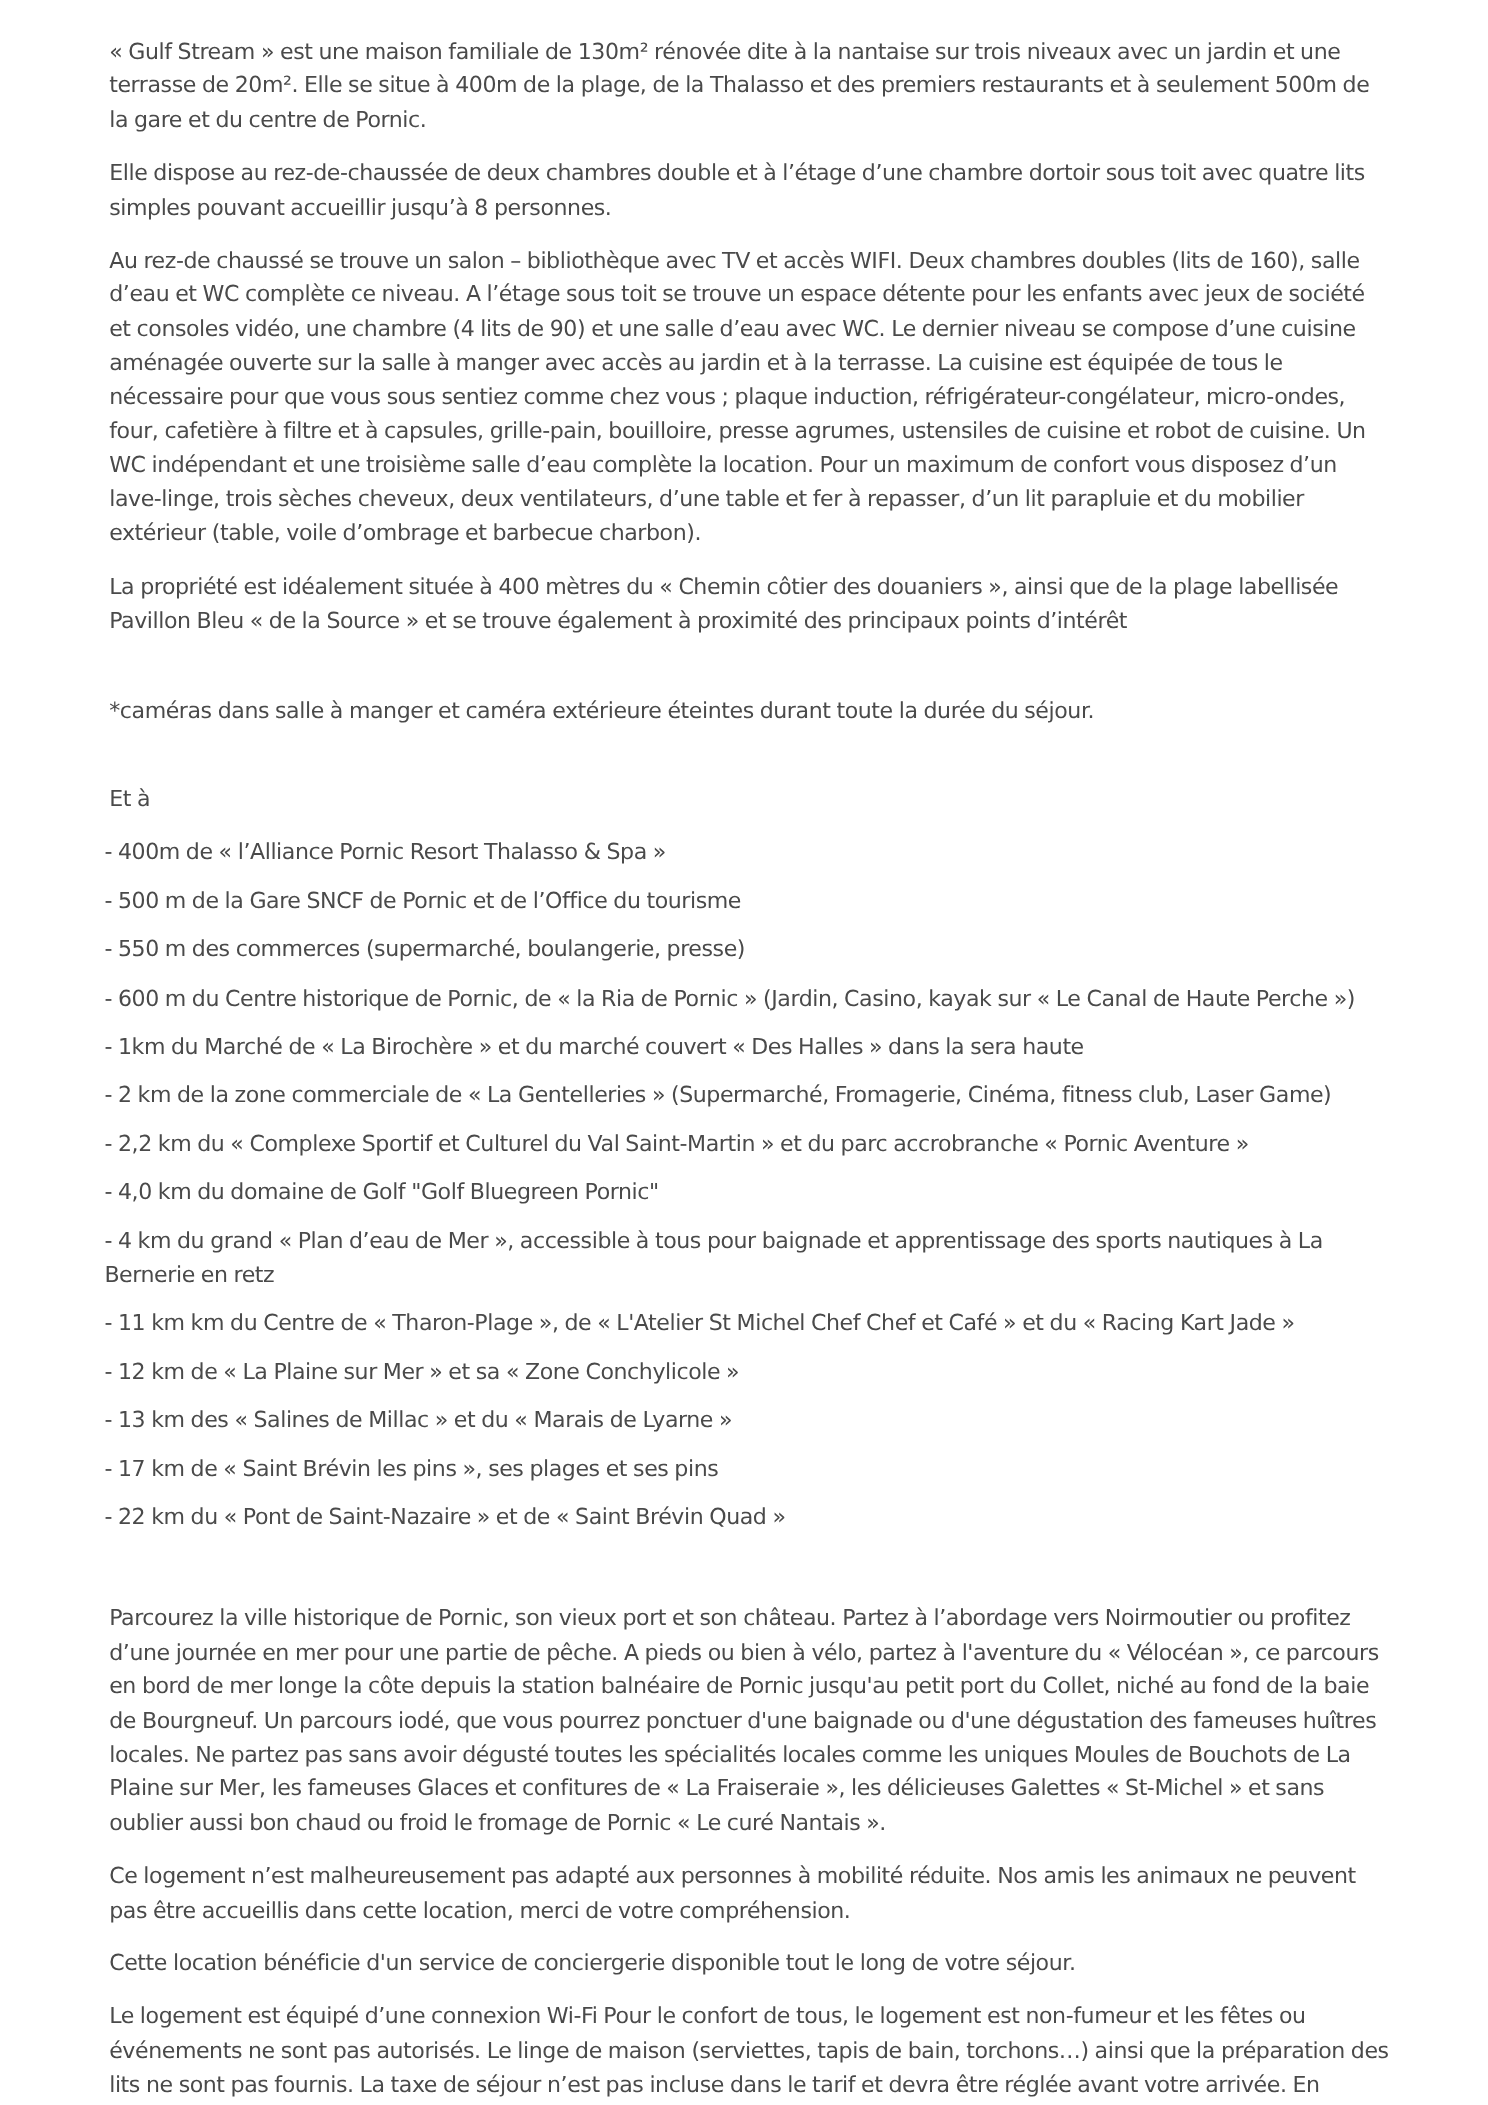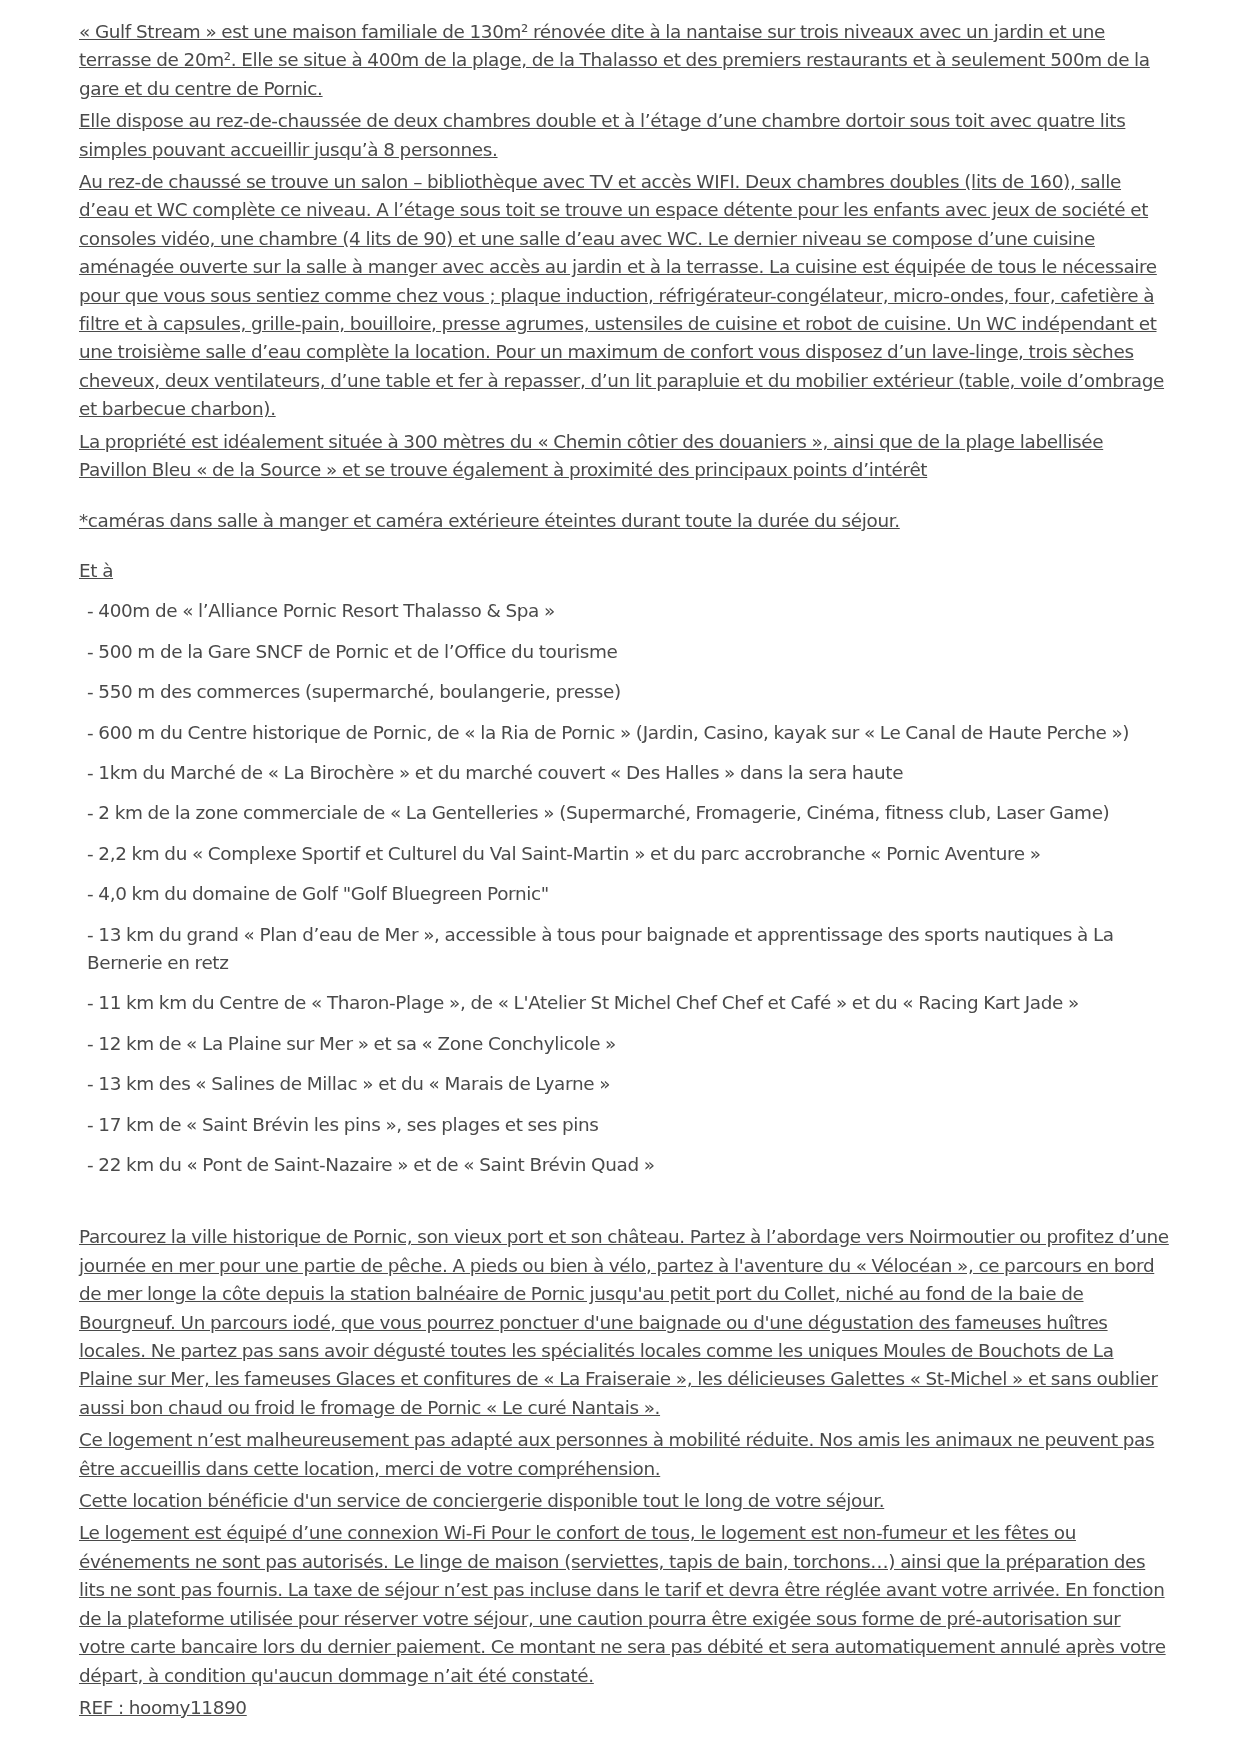--- a/index.html
+++ b/index.html
@@ -9,48 +9,48 @@
     left: 75px;
     top: 14px;
     width: 1100px;
     font-family: "DejaVu Sans", "Liberation Sans", sans-serif;
     font-size: 18.4px;
     line-height: 28.4px;
     color: #4a4a4a;
     letter-spacing: -0.35px;
     word-spacing: -0.5px;
   }
-  .doc p { margin: 4px; text-decoration: underline; }
+  .doc p { margin: 16px; }
   .gap-md { height: 14px; }
   .gap-lg { height: 28px; }
   .loc-list { margin: 0; padding: 0; list-style: none; }
   .loc-list li { margin: 12px; padding: 0; }
 </style>
 </head>
 <body>
 
 <div class="doc">
   <p>« Gulf Stream » est une maison familiale de 130m² rénovée dite à la nantaise sur trois niveaux avec un jardin et une terrasse de 20m². Elle se situe à 400m de la plage, de la Thalasso et des premiers restaurants et à seulement 500m de la gare et du centre de Pornic.</p>
   <p>Elle dispose au rez-de-chaussée de deux chambres double et à l’étage d’une chambre dortoir sous toit avec quatre lits simples pouvant accueillir jusqu’à 8 personnes.</p>
   <p>Au rez-de chaussé se trouve un salon – bibliothèque avec TV et accès WIFI. Deux chambres doubles (lits de 160), salle d’eau et WC complète ce niveau. A l’étage sous toit se trouve un espace détente pour les enfants avec jeux de société et consoles vidéo, une chambre (4 lits de 90) et une salle d’eau avec WC. Le dernier niveau se compose d’une cuisine aménagée ouverte sur la salle à manger avec accès au jardin et à la terrasse. La cuisine est équipée de tous le nécessaire pour que vous sous sentiez comme chez vous ; plaque induction, réfrigérateur-congélateur, micro-ondes, four, cafetière à filtre et à capsules, grille-pain, bouilloire, presse agrumes, ustensiles de cuisine et robot de cuisine. Un WC indépendant et une troisième salle d’eau complète la location. Pour un maximum de confort vous disposez d’un lave-linge, trois sèches cheveux, deux ventilateurs, d’une table et fer à repasser, d’un lit parapluie et du mobilier extérieur (table, voile d’ombrage et barbecue charbon).</p>
-  <p>La propriété est idéalement située à 300 mètres du « Chemin côtier des douaniers », ainsi que de la plage labellisée Pavillon Bleu « de la Source » et se trouve également à proximité des principaux points d’intérêt</p>
+  <p>La propriété est idéalement située à 400 mètres du « Chemin côtier des douaniers », ainsi que de la plage labellisée Pavillon Bleu « de la Source » et se trouve également à proximité des principaux points d’intérêt</p>
   <div class="gap-md"></div>
   <p>*caméras dans salle à manger et caméra extérieure éteintes durant toute la durée du séjour.</p>
   <div class="gap-md"></div>
   <p>Et à</p>
   <ul class="loc-list">
     <li>- 400m de « l’Alliance Pornic Resort Thalasso &amp; Spa »</li>
     <li>- 500 m de la Gare SNCF de Pornic et de l’Office du tourisme</li>
     <li>- 550 m des commerces (supermarché, boulangerie, presse)</li>
     <li>- 600 m du Centre historique de Pornic, de « la Ria de Pornic » (Jardin, Casino, kayak sur « Le Canal de Haute Perche »)</li>
     <li>- 1km du Marché de « La Birochère » et du marché couvert « Des Halles » dans la sera haute</li>
     <li>- 2 km de la zone commerciale de « La Gentelleries » (Supermarché, Fromagerie, Cinéma, fitness club, Laser Game)</li>
     <li>- 2,2 km du « Complexe Sportif et Culturel du Val Saint-Martin » et du parc accrobranche « Pornic Aventure »</li>
     <li>- 4,0 km du domaine de Golf "Golf Bluegreen Pornic"</li>
-    <li>- 13 km du grand « Plan d’eau de Mer », accessible à tous pour baignade et apprentissage des sports nautiques à La Bernerie en retz</li>
+    <li>- 4 km du grand « Plan d’eau de Mer », accessible à tous pour baignade et apprentissage des sports nautiques à La Bernerie en retz</li>
     <li>- 11 km km du Centre de « Tharon-Plage », de « L'Atelier St Michel Chef Chef et Café » et du « Racing Kart Jade »</li>
     <li>- 12 km de « La Plaine sur Mer » et sa « Zone Conchylicole »</li>
     <li>- 13 km des « Salines de Millac » et du « Marais de Lyarne »</li>
     <li>- 17 km de « Saint Brévin les pins », ses plages et ses pins</li>
     <li>- 22 km du « Pont de Saint-Nazaire » et de « Saint Brévin Quad »</li>
   </ul>
   <div class="gap-lg"></div>
   <p>Parcourez la ville historique de Pornic, son vieux port et son château. Partez à l’abordage vers Noirmoutier ou profitez d’une journée en mer pour une partie de pêche. A pieds ou bien à vélo, partez à l'aventure du « Vélocéan », ce parcours en bord de mer longe la côte depuis la station balnéaire de Pornic jusqu'au petit port du Collet, niché au fond de la baie de Bourgneuf. Un parcours iodé, que vous pourrez ponctuer d'une baignade ou d'une dégustation des fameuses huîtres locales. Ne partez pas sans avoir dégusté toutes les spécialités locales comme les uniques Moules de Bouchots de La Plaine sur Mer, les fameuses Glaces et confitures de « La Fraiseraie », les délicieuses Galettes « St-Michel » et sans oublier aussi bon chaud ou froid le fromage de Pornic « Le curé Nantais ».</p>
   <p>Ce logement n’est malheureusement pas adapté aux personnes à mobilité réduite. Nos amis les animaux ne peuvent pas être accueillis dans cette location, merci de votre compréhension.</p>
   <p>Cette location bénéficie d'un service de conciergerie disponible tout le long de votre séjour.</p>

